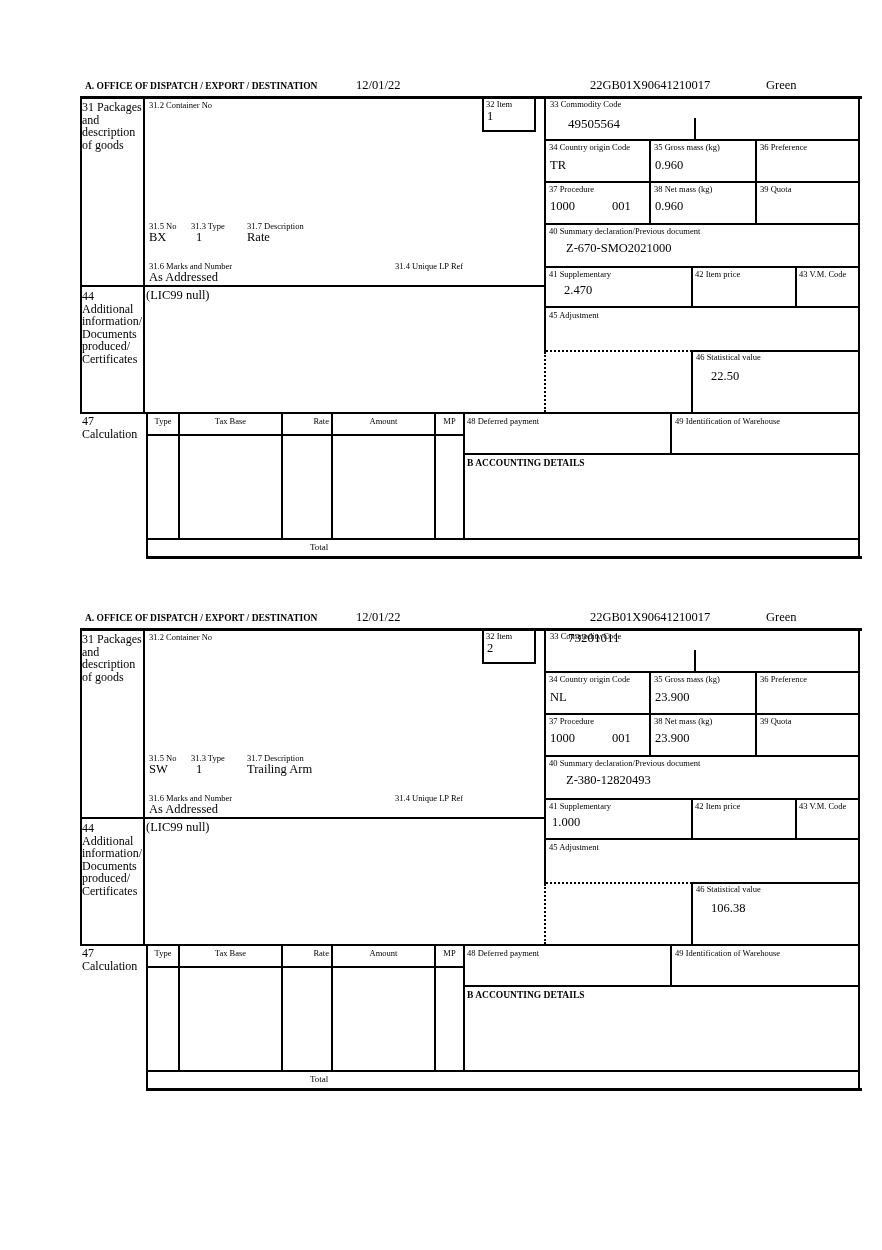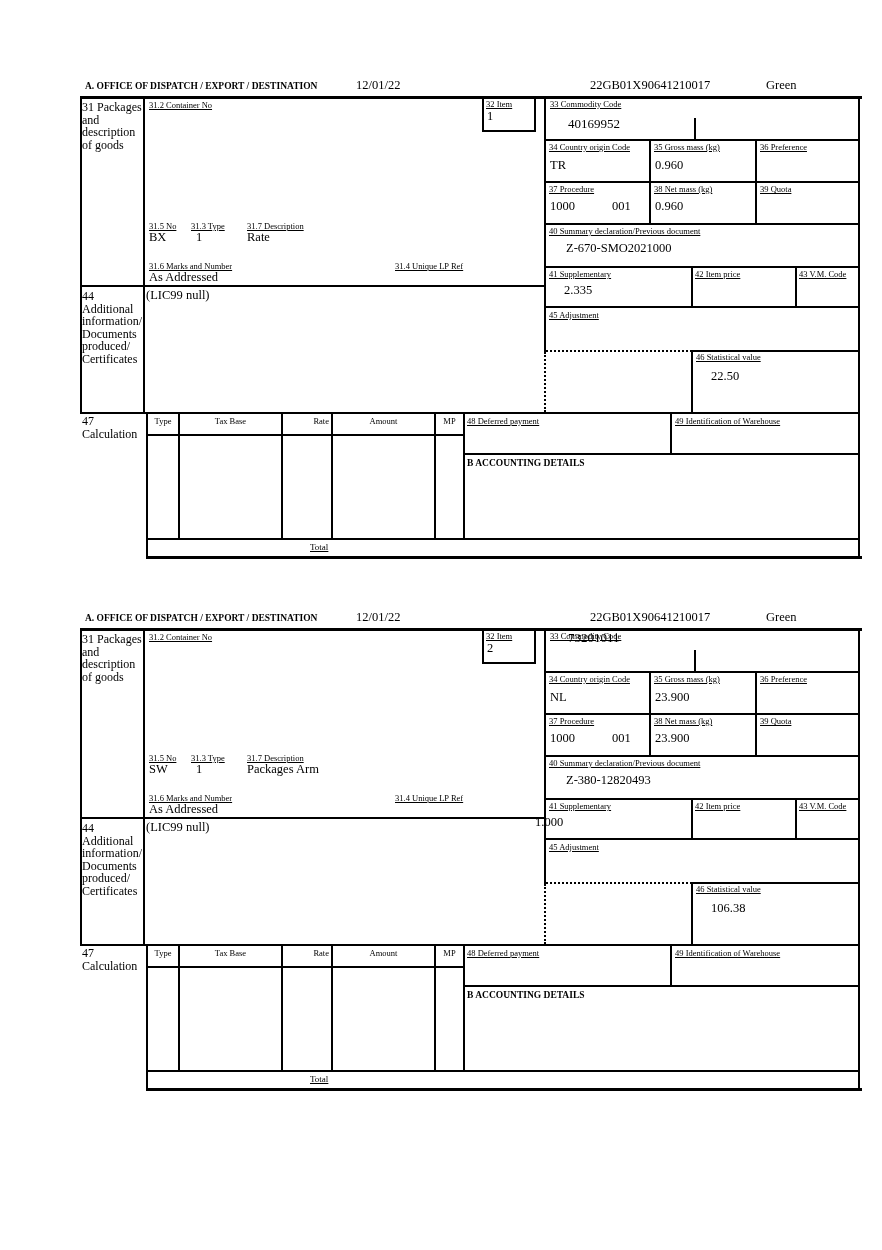--- a/index.html
+++ b/index.html
@@ -2,21 +2,21 @@
 <html><head>
 <meta charset="utf-8">
 <style>
   html,body{margin:0;padding:0;background:#fff;}
   #page{position:relative;width:882px;height:1250px;background:#ffffff;overflow:hidden;
         font-family:"Liberation Serif","DejaVu Serif",serif;color:#000;}
   .blk{position:absolute;left:0;width:882px;height:482px;}
   .ln{position:absolute;background:#000;}
   .dlv{position:absolute;border-left:2px dotted #000;width:0;}
   .dlh{position:absolute;border-top:2px dotted #000;height:0;}
-  .sm{position:absolute;font-size:8.5px;line-height:10px;white-space:nowrap;text-decoration:underline;}
+  .sm{position:absolute;font-size:8.5px;line-height:10px;white-space:nowrap;}
   .val{position:absolute;font-size:12.5px;line-height:14px;white-space:nowrap;}
   .big{position:absolute;font-size:13px;line-height:15px;white-space:nowrap;}
   .bhdr{position:absolute;font-size:9.5px;font-weight:bold;white-space:nowrap;}
   .th{position:absolute;font-size:8.5px;line-height:10px;text-align:center;}
   .stack span{display:block;font-size:12px;line-height:12.5px;}
   .box32{position:absolute;border:2px solid #000;background:#fff;}
 </style>
 </head>
 <body>
 
@@ -56,38 +56,38 @@
       <span>description</span>
       <span>of goods</span>
     </div>
     <span class="sm" style="left:149px;top:22px">31.2 Container No</span>
 
     <div class="box32" style="left:482px;top:19px;width:50px;height:31px"></div>
     <span class="sm" style="left:486px;top:21px">32 Item</span>
     <span class="val" style="left:487px;top:31px">1</span>
 
     <span class="sm" style="left:550px;top:21px">33 Commodity Code</span>
-    <span class="big" style="left:568px;top:38px">40169952</span>
+    <span class="big" style="left:568px;top:38px">49505564</span>
     <span class="sm" style="left:549px;top:64px">34 Country origin Code</span>
     <span class="sm" style="left:654px;top:64px">35 Gross mass (kg)</span>
     <span class="sm" style="left:760px;top:64px">36 Preference</span>
     <span class="val" style="left:550px;top:80px">TR</span>
     <span class="val" style="left:655px;top:80px">0.960</span>
     <span class="sm" style="left:549px;top:106px">37 Procedure</span>
     <span class="sm" style="left:654px;top:106px">38 Net mass (kg)</span>
     <span class="sm" style="left:760px;top:106px">39 Quota</span>
     <span class="val" style="left:550px;top:121px">1000</span>
     <span class="val" style="left:612px;top:121px">001</span>
     <span class="val" style="left:655px;top:121px">0.960</span>
     <span class="sm" style="left:549px;top:148px">40 Summary declaration/Previous document</span>
     <span class="val" style="left:566px;top:163px">Z-670-SMO2021000</span>
     <span class="sm" style="left:549px;top:191px">41 Supplementary</span>
     <span class="sm" style="left:695px;top:191px">42 Item price</span>
     <span class="sm" style="left:799px;top:191px">43 V.M. Code</span>
-    <span class="val" style="left:564px;top:205px">2.335</span>
+    <span class="val" style="left:564px;top:205px">2.470</span>
     <span class="sm" style="left:549px;top:232px">45 Adjustment</span>
     <span class="sm" style="left:696px;top:274px">46 Statistical value</span>
     <span class="val" style="left:711px;top:291px">22.50</span>
 
     <span class="sm" style="left:149px;top:143px">31.5 No</span>
     <span class="sm" style="left:191px;top:143px">31.3 Type</span>
     <span class="sm" style="left:247px;top:143px">31.7 Description</span>
     <span class="val" style="left:149px;top:152px">BX</span>
     <span class="val" style="left:196px;top:152px">1</span>
     <span class="val" style="left:247px;top:152px">Rate</span>
@@ -182,31 +182,31 @@
     <span class="sm" style="left:654px;top:106px">38 Net mass (kg)</span>
     <span class="sm" style="left:760px;top:106px">39 Quota</span>
     <span class="val" style="left:550px;top:121px">1000</span>
     <span class="val" style="left:612px;top:121px">001</span>
     <span class="val" style="left:655px;top:121px">23.900</span>
     <span class="sm" style="left:549px;top:148px">40 Summary declaration/Previous document</span>
     <span class="val" style="left:566px;top:163px">Z-380-12820493</span>
     <span class="sm" style="left:549px;top:191px">41 Supplementary</span>
     <span class="sm" style="left:695px;top:191px">42 Item price</span>
     <span class="sm" style="left:799px;top:191px">43 V.M. Code</span>
-    <span class="val" style="left:535px;top:205px">1.000</span>
+    <span class="val" style="left:552px;top:205px">1.000</span>
     <span class="sm" style="left:549px;top:232px">45 Adjustment</span>
     <span class="sm" style="left:696px;top:274px">46 Statistical value</span>
     <span class="val" style="left:711px;top:291px">106.38</span>
 
     <span class="sm" style="left:149px;top:143px">31.5 No</span>
     <span class="sm" style="left:191px;top:143px">31.3 Type</span>
     <span class="sm" style="left:247px;top:143px">31.7 Description</span>
     <span class="val" style="left:149px;top:152px">SW</span>
     <span class="val" style="left:196px;top:152px">1</span>
-    <span class="val" style="left:247px;top:152px">Packages Arm</span>
+    <span class="val" style="left:247px;top:152px">Trailing Arm</span>
     <span class="sm" style="left:149px;top:183px">31.6 Marks and Number</span>
     <span class="sm" style="left:395px;top:183px">31.4 Unique LP Ref</span>
     <span class="val" style="left:149px;top:192px">As Addressed</span>
 
     <div class="stack" style="position:absolute;left:82px;top:212px">
       <span>44</span>
       <span>Additional</span>
       <span>information/</span>
       <span>Documents</span>
       <span>produced/</span>

